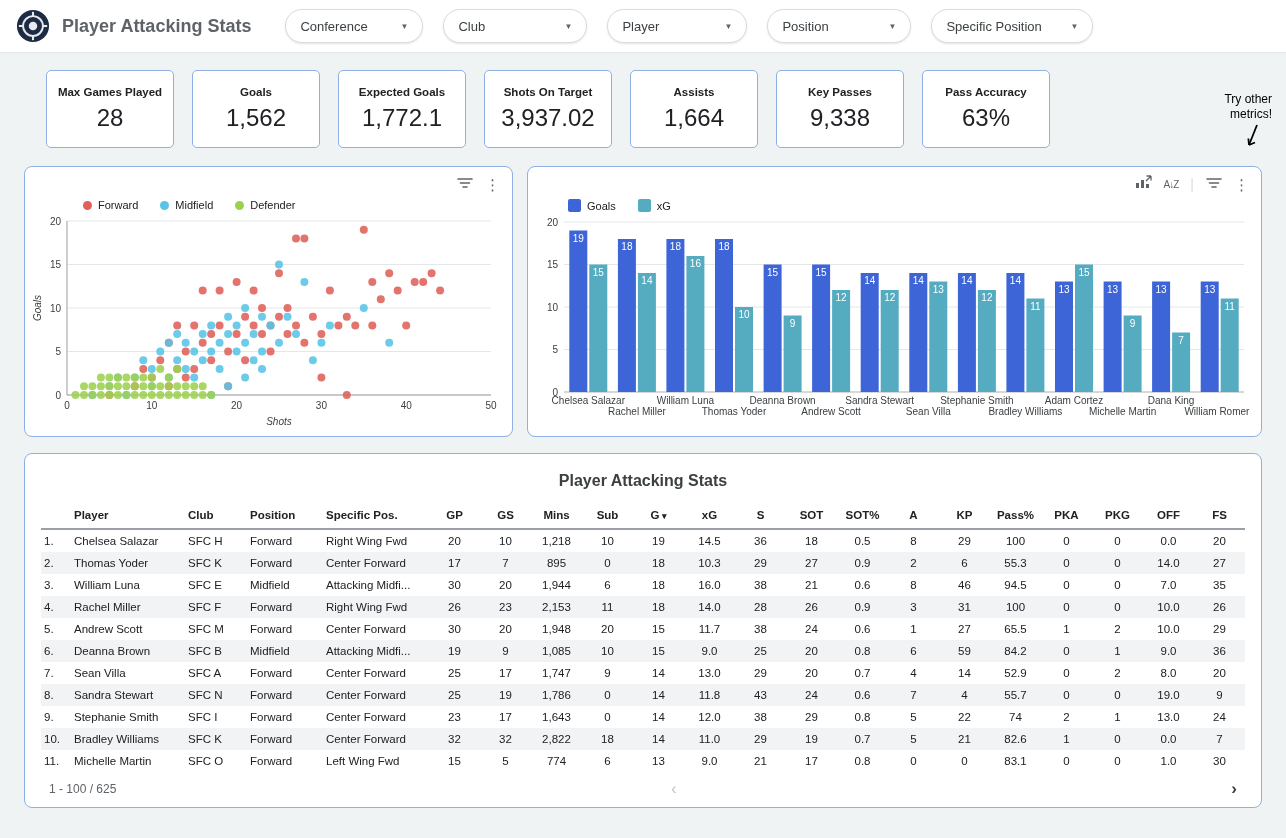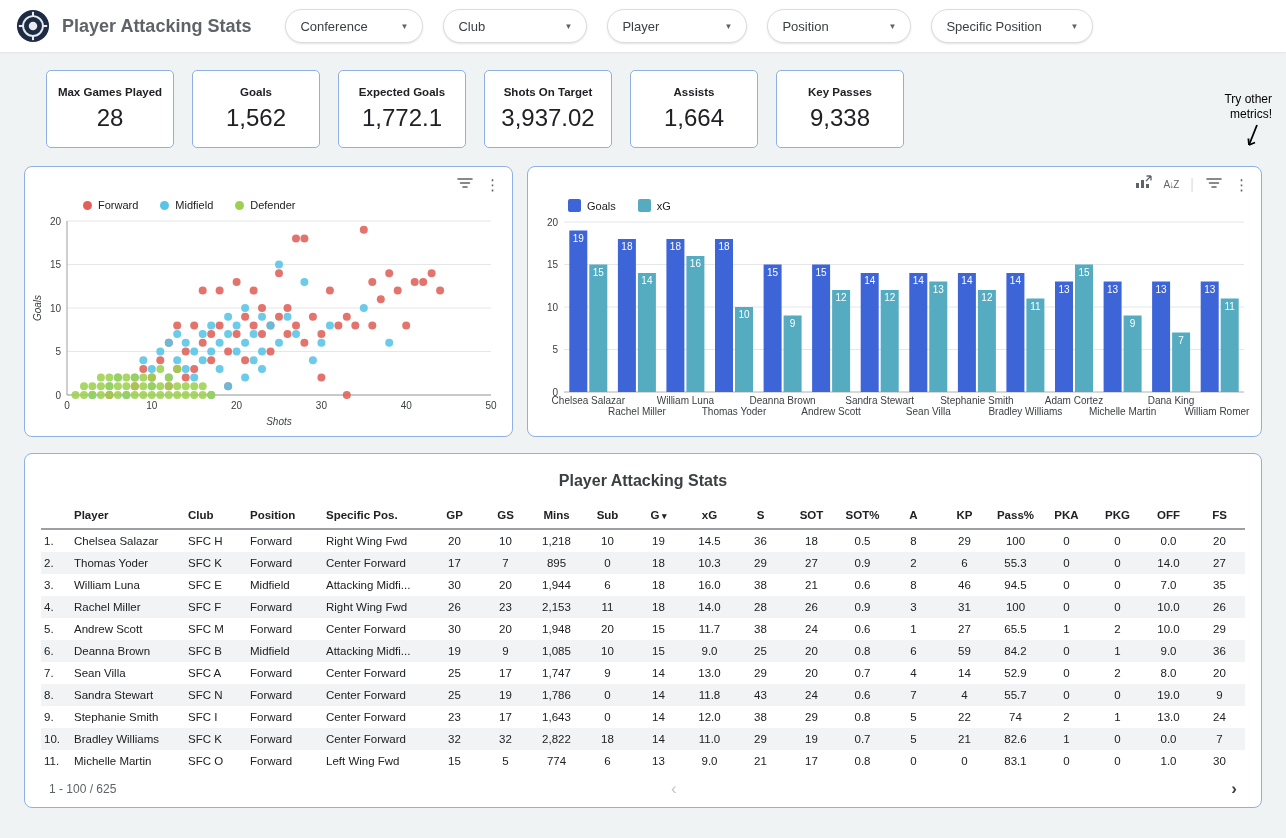--- a/index.html
+++ b/index.html
@@ -126,20 +126,24 @@
     <div class="card-label">Shots On Target</div>
     <div class="card-value">3,937.02</div>
   </div>
   <div class="card">
     <div class="card-label">Assists</div>
     <div class="card-value">1,664</div>
   </div>
   <div class="card">
     <div class="card-label">Key Passes</div>
     <div class="card-value">9,338</div>
+  </div>
+  <div class="card">
+    <div class="card-label">Pass Accuracy</div>
+    <div class="card-value">63%</div>
   </div>
   <div class="try-metrics">
     <div>Try other</div>
     <div>metrics!</div>
     <svg class="annot-arrow" width="24" height="26" viewBox="0 0 24 26">
       <path d="M17 1 L9 21" stroke="#000" stroke-width="1.8" fill="none"></path>
       <path d="M9 21 L8.4 14.5 M9 21 L15 18.5" stroke="#000" stroke-width="1.8" fill="none"></path>
     </svg>
   </div>
 </div>

